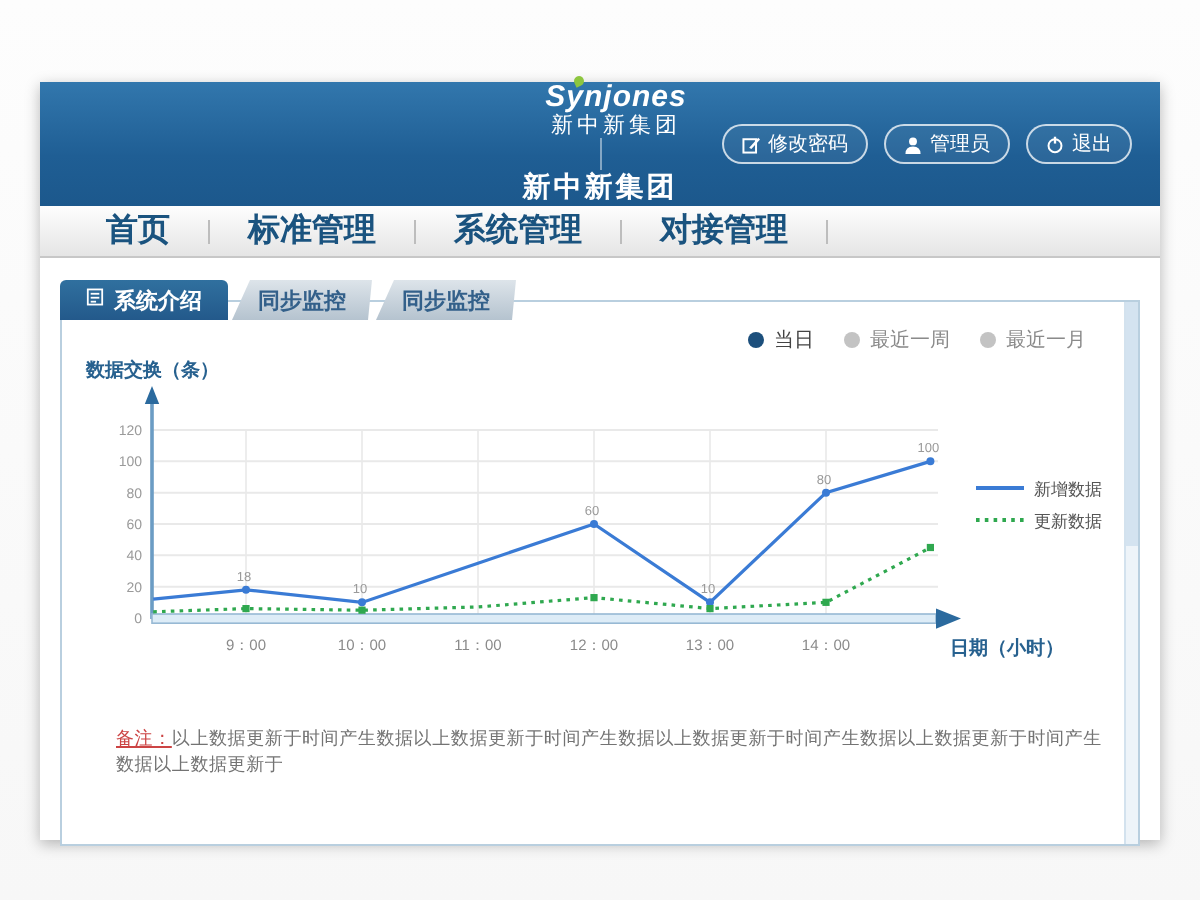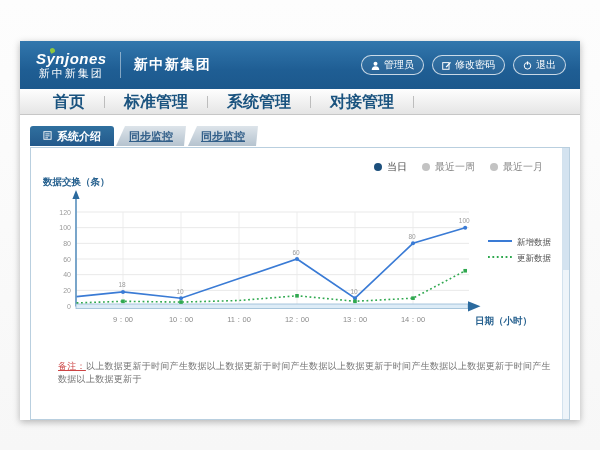--- a/index.html
+++ b/index.html
@@ -2,22 +2,22 @@
 <html><head>
 <meta charset="utf-8">
 <style>
   html,body{margin:0;padding:0;}
   body{width:600px;height:450px;position:relative;overflow:hidden;
        background:linear-gradient(180deg,#fdfdfd,#f7f7f7);
        font-family:"Liberation Sans","DejaVu Sans",sans-serif;}
   .page{position:absolute;left:20px;top:41px;width:560px;height:379px;background:#fff;
         box-shadow:0 2px 7px rgba(0,0,0,.28);}
   
-  .header{height:48px;background:linear-gradient(180deg,#3277ad,#1f5e94 60%,#1c588c);
-          display:flex;align-items:center;position:relative;}
+  .header{height:62px;background:linear-gradient(180deg,#3277ad,#1f5e94 60%,#1c588c);
+          display:flex;align-items:center;position:relative;flex-direction:column;}
   .logo{margin-left:16px;text-align:center;color:#fff;position:relative;line-height:1;}
   .logo-en{font-size:15px;font-weight:bold;font-style:italic;letter-spacing:.5px;}
   .logo-cn{font-size:11px;font-weight:normal;letter-spacing:2px;margin-top:2px;}
   .logo-accent{position:absolute;top:-3px;left:14px;width:5px;height:5px;background:#8dc63f;
                border-radius:50% 50% 50% 0;transform:rotate(-25deg);}
   .header-divider{width:1px;height:26px;background:rgba(255,255,255,.45);margin:0 13px;}
   .app-title{color:#fff;font-size:14px;font-weight:bold;letter-spacing:1.5px;}
   .header-actions{position:absolute;right:14px;top:50%;transform:translateY(-50%);display:flex;gap:8px;}
   .hbtn{display:flex;align-items:center;gap:4px;border:1px solid rgba(255,255,255,.75);
         border-radius:10px;padding:2px 9px;color:#fff;font-size:10px;cursor:pointer;
@@ -28,22 +28,22 @@
        border-bottom:1px solid #c7c7c7;display:flex;align-items:center;padding-left:14px;}
   .nav-item{padding:0 19px;font-size:16px;font-weight:bold;color:#1a537f;cursor:pointer;line-height:25px;}
   .nav-sep{width:1px;height:12px;background:#bdbdbd;}
   
   .content{position:relative;height:307px;}
   .tabs{position:absolute;left:10px;top:11px;display:flex;align-items:flex-end;z-index:2;}
   .tab{height:20px;font-size:11px;font-weight:bold;padding:0 13px;cursor:pointer;
        display:flex;align-items:center;gap:5px;}
   .tab.active{background:linear-gradient(#30709f,#23598b);color:#fff;border-radius:3px 3px 0 0;}
   .tab.inactive{background:linear-gradient(#dde4ea,#b5c3cf);color:#33608a;margin-left:2px;
-       clip-path:polygon(9px 0,100% 0,calc(100% - 2px) 100%,0 100%);text-decoration:underline;}
-  .panel{position:absolute;left:10px;top:32px;width:538px;height:271px;
+       clip-path:polygon(9px 0,100% 0,calc(100% - 2px) 100%,0 100%);}
+  .panel{position:absolute;left:10px;top:21px;width:538px;height:271px;
          border:1px solid #b9cfdf;background:#fff;}
   .scrolltrack{position:absolute;right:0;top:0;width:6px;height:100%;background:#eef4f9;
                border-left:1px solid #d3e2ee;}
   .scrollthumb{position:absolute;right:0;top:0;width:6px;height:45%;background:#d4e3f0;}
   .radios{position:absolute;right:26px;top:12px;display:flex;gap:15px;align-items:center;}
   .radio{display:flex;align-items:center;gap:5px;font-size:10px;color:#8a8a8a;cursor:pointer;}
   .radio .dot{width:8px;height:8px;border-radius:50%;background:#c3c3c3;}
   .radio.selected .dot{background:#1c4f7c;}
   .radio.selected{color:#444;}
   svg.chart{position:absolute;left:0;top:22px;width:538px;height:162px;}
@@ -62,34 +62,34 @@
       <div class="logo-en">Synjones</div>
       <div class="logo-cn">新中新集团</div>
     </div>
     <div class="header-divider"></div>
     <div class="app-title">新中新集团</div>
 
     <div class="header-actions">
       <div class="hbtn">
         <span>
           <svg width="9" height="9" viewBox="0 0 10 10">
+              <rect x="0.8" y="1.8" width="7" height="7.4" fill="none" stroke="#fff" stroke-width="1.1"></rect>
+              <path d="M4 6.5 L9 1 L10 2 L5.2 7.2 Z" fill="#fff"></path>
+            </svg>
+        </span>
+        <span>修改密码</span>
+      </div>
+      <div class="hbtn">
+        <span>
+          <svg width="9" height="9" viewBox="0 0 10 10">
               <circle cx="5" cy="3" r="2.2" fill="#fff"></circle>
               <path d="M0.8 10 Q0.8 5.8 5 5.8 Q9.2 5.8 9.2 10 Z" fill="#fff"></path>
             </svg>
         </span>
         <span>管理员</span>
-      </div>
-      <div class="hbtn">
-        <span>
-          <svg width="9" height="9" viewBox="0 0 10 10">
-              <rect x="0.8" y="1.8" width="7" height="7.4" fill="none" stroke="#fff" stroke-width="1.1"></rect>
-              <path d="M4 6.5 L9 1 L10 2 L5.2 7.2 Z" fill="#fff"></path>
-            </svg>
-        </span>
-        <span>修改密码</span>
       </div>
       <div class="hbtn">
         <span>
           <svg width="9" height="9" viewBox="0 0 10 10">
               <circle cx="5" cy="5.4" r="3.6" fill="none" stroke="#fff" stroke-width="1.1"></circle>
               <line x1="5" y1="0.4" x2="5" y2="4.2" stroke="#fff" stroke-width="1.3"></line>
             </svg>
         </span>
         <span>退出</span>
       </div>

